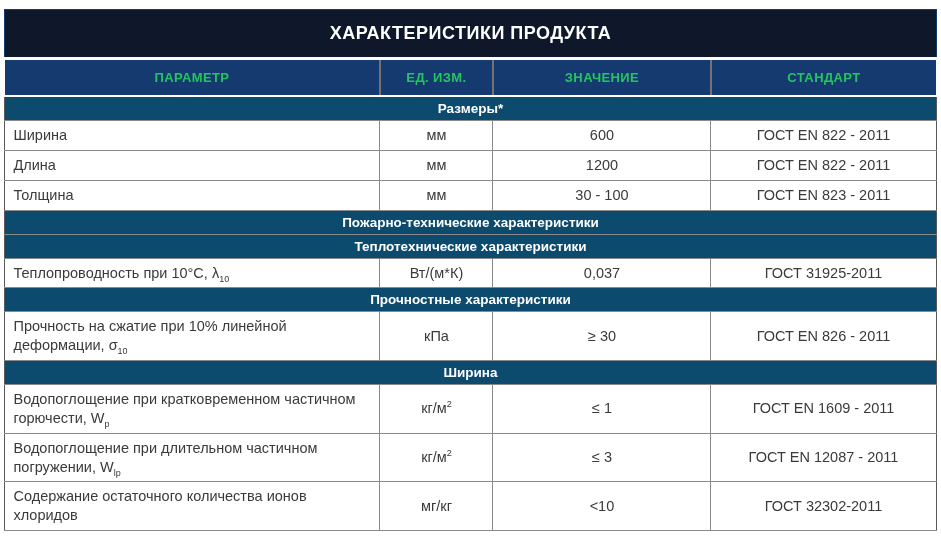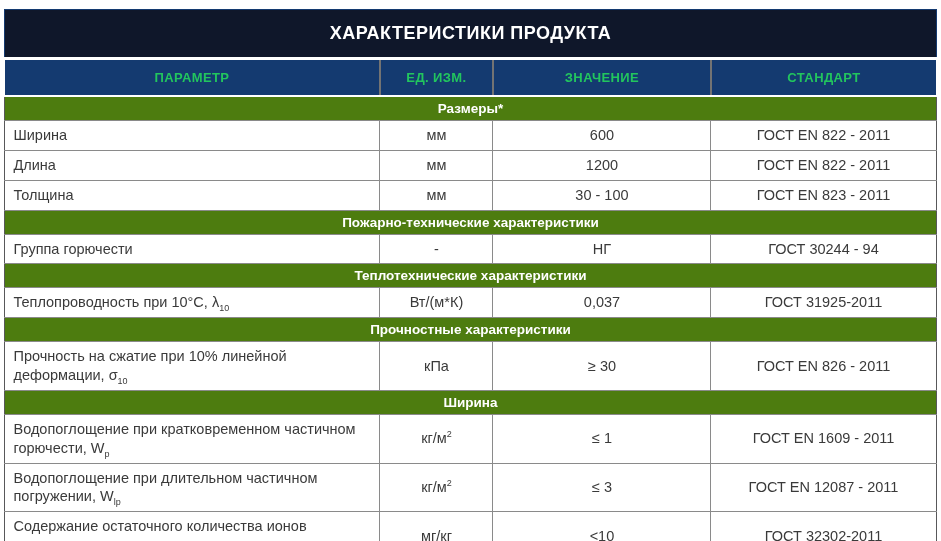--- a/index.html
+++ b/index.html
@@ -43,21 +43,21 @@
     font-size: 13px;
     font-weight: bold;
     text-align: center;
     letter-spacing: 0.4px;
     padding: 10px 4px;
     border-bottom: 2px solid #ffffff;
   }
   th.col-head + th.col-head { border-left: 2px solid #737373; }
 
   td.section-cell {
-    background: #4d7c0f;
+    background: #0c4a6e;
     color: #ffffff;
     font-size: 13.5px;
     font-weight: bold;
     text-align: center;
     padding: 4px 16px;
     border-left: 1px solid #58585a;
     border-right: 1px solid #58585a;
     border-top: 1px solid #8a8a8a;
     border-bottom: 1px solid #8a8a8a;
   }
@@ -128,26 +128,20 @@
     <td class="data-cell"><span class="pmain">Толщина</span><sub class="psub"></sub></td>
     <td class="data-cell center"><span class="umain">мм</span><sup class="usup"></sup></td>
     <td class="data-cell center">30 - 100</td>
     <td class="data-cell center">ГОСТ EN 823 - 2011</td>
   </tr>
 
   <tr>
     <td class="section-cell" colspan="4">Пожарно-технические характеристики</td>
   </tr>
 
-  <tr class="data-row">
-    <td class="data-cell"><span class="pmain">Группа горючести</span><sub class="psub"></sub></td>
-    <td class="data-cell center"><span class="umain">-</span><sup class="usup"></sup></td>
-    <td class="data-cell center">НГ</td>
-    <td class="data-cell center">ГОСТ 30244 - 94</td>
-  </tr>
 
   <tr>
     <td class="section-cell" colspan="4">Теплотехнические характеристики</td>
   </tr>
 
   <tr class="data-row">
     <td class="data-cell"><span class="pmain">Теплопроводность при 10°С, λ</span><sub class="psub">10</sub></td>
     <td class="data-cell center"><span class="umain">Вт/(м*К)</span><sup class="usup"></sup></td>
     <td class="data-cell center">0,037</td>
     <td class="data-cell center">ГОСТ 31925-2011</td>

